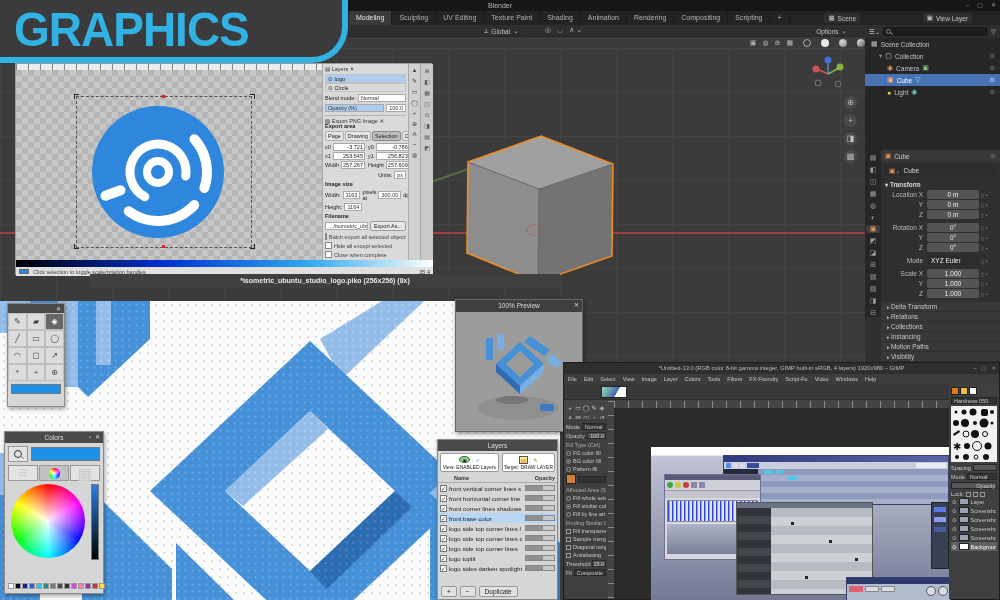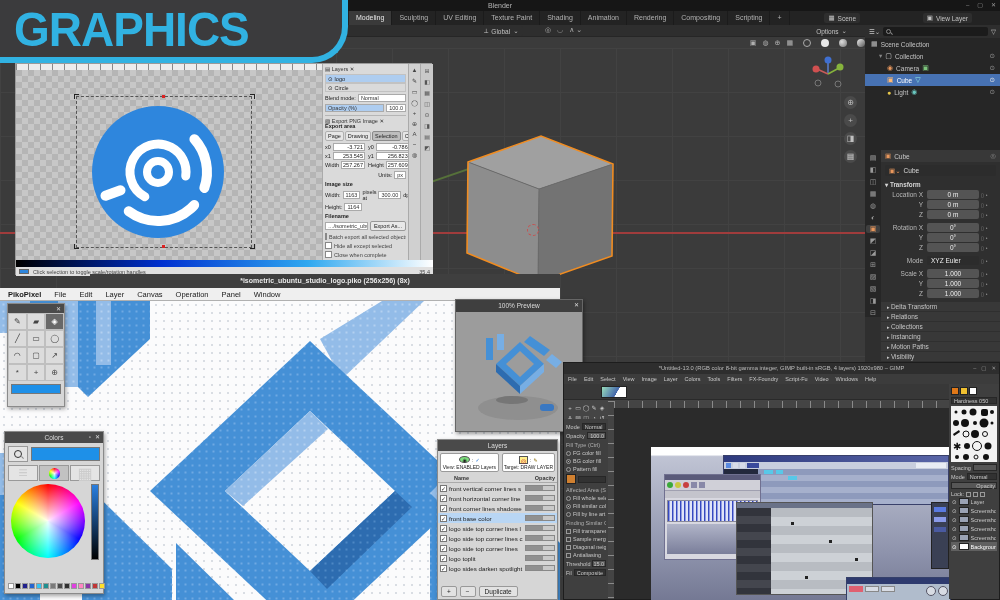--- a/index.html
+++ b/index.html
@@ -550,30 +550,20 @@
   <div class="a ik-palette"></div>
   <div class="a ik-status f">
     <span class="fillchip"></span>
     <span class="nw" style="flex:1">Click selection to toggle scale/rotation handles</span>
     <span>35.4</span>
   </div>
 </section>
 
 <section class="a" id="piko">
   <div class="a pk-title nw">*isometric_ubuntu_studio_logo.piko (256x256) (8x)</div>
-  <div class="a pk-menu">
-      <span>PikoPixel</span>
-      <span>File</span>
-      <span>Edit</span>
-      <span>Layer</span>
-      <span>Canvas</span>
-      <span>Operation</span>
-      <span>Panel</span>
-      <span>Window</span>
-    </div>
 
   <div class="a pk-canvas">
     <svg width="560" height="299" viewBox="0 0 560 299" preserveAspectRatio="none">
       <defs>
         <pattern id="bgd" width="8" height="8" patternUnits="userSpaceOnUse">
           <rect width="8" height="8" fill="#fbfbfc"></rect>
             <rect x="3" y="3" width="2" height="2" fill="#d9dde3"></rect>
         </pattern>
         <pattern id="pm" width="7" height="7" patternUnits="userSpaceOnUse">
           <rect width="7" height="7" fill="#4590d6"></rect>

